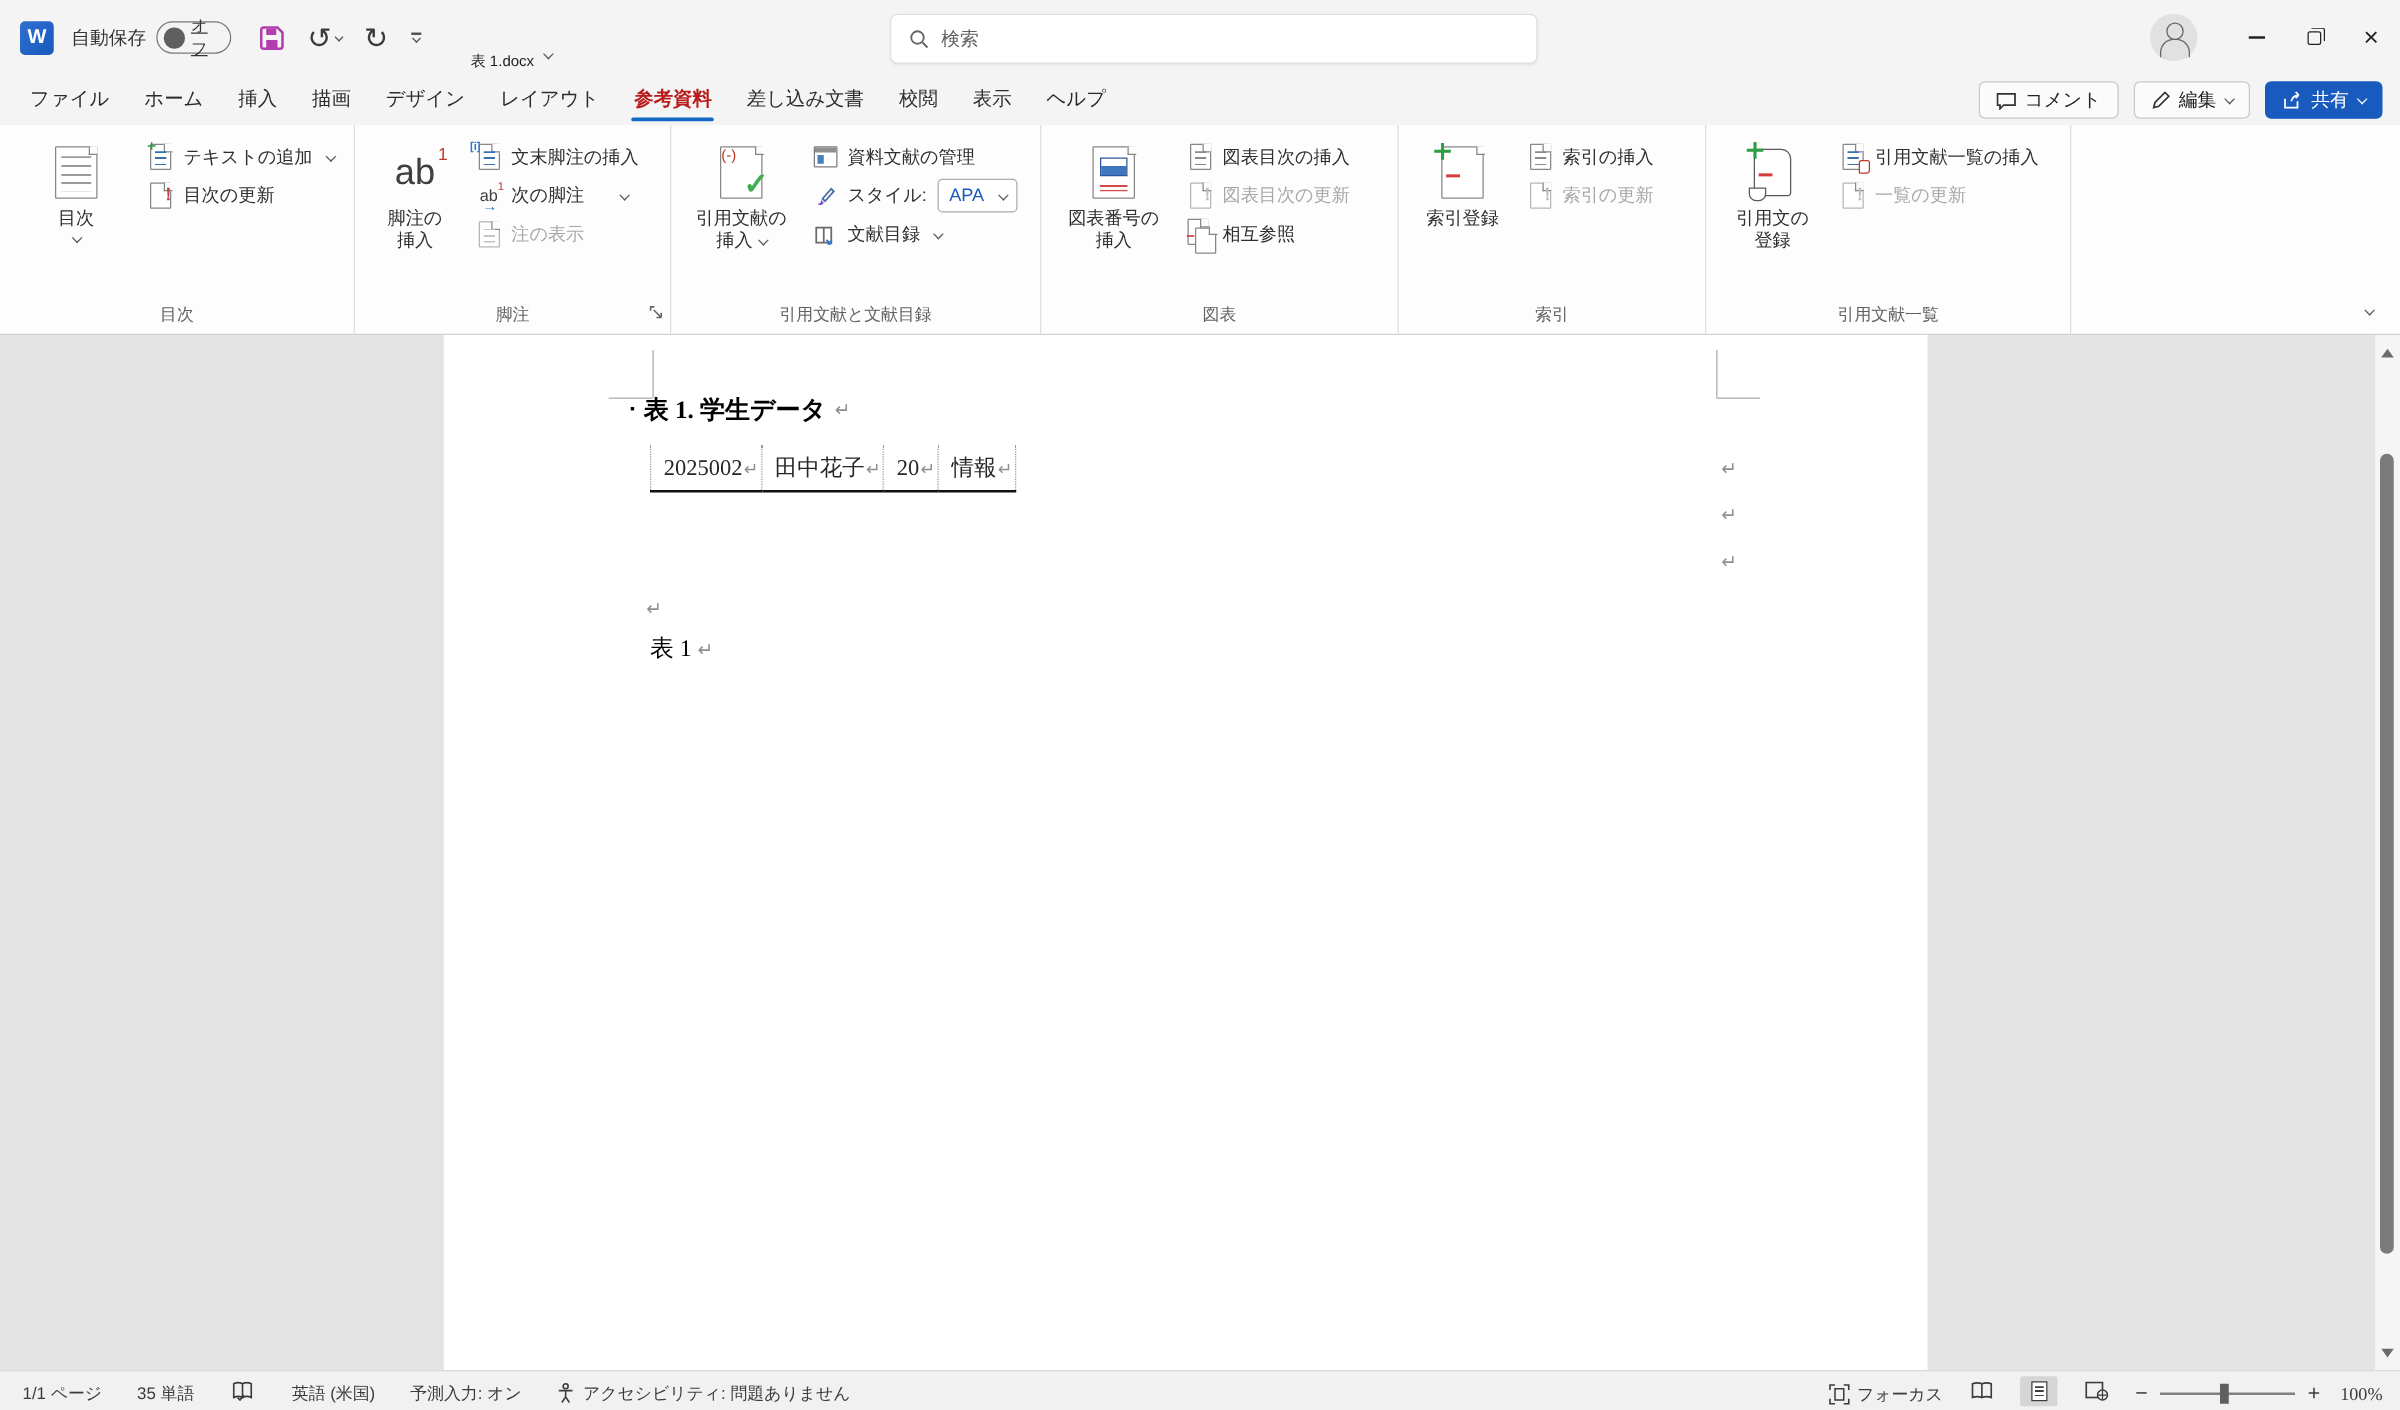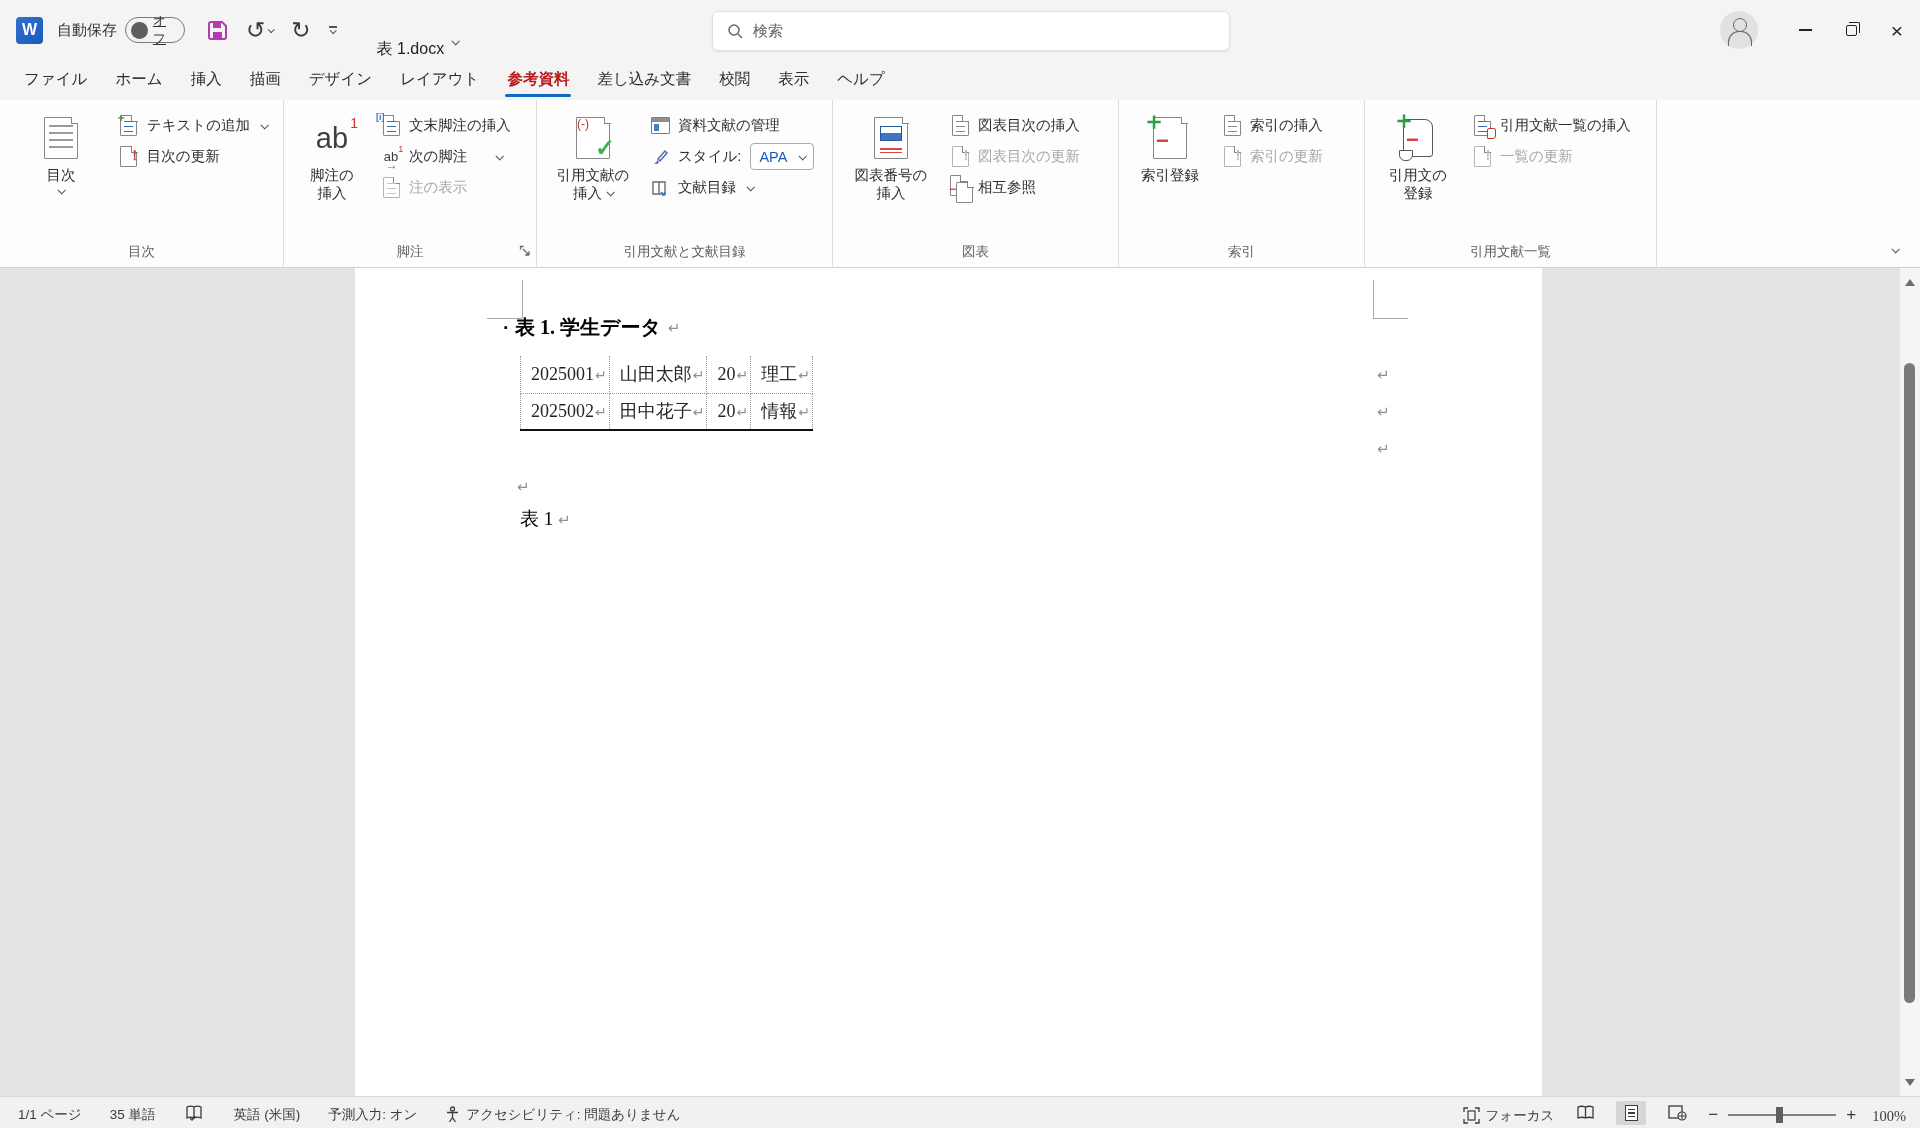--- a/index.html
+++ b/index.html
@@ -14,21 +14,21 @@
   .toggle { width:60px; height:26px; border:1px solid #7a7a7a; border-radius:13px; display:flex; align-items:center; gap:5px; padding:0 5px; background:#f4f4f4; }
   .toggle .knob { width:17px; height:17px; border-radius:50%; background:#5f5f5f; }
   .toggle .state { font-size:13px; color:#333;text-decoration:underline; }
   .qat { display:flex; align-items:center; gap:18px; margin-left:8px; }
   .icon-btn { border:none; background:transparent; cursor:pointer; display:flex; align-items:center; gap:3px; color:#444; }
   .arrow-glyph { font-size:23px; color:#3b3b3b; line-height:1; }
   .chev { display:inline-block; width:6px; height:6px; border-right:1.4px solid #555; border-bottom:1.4px solid #555; transform:rotate(45deg) translateY(-1px); }
   .chev.sm { width:5px; height:5px; }
   .qat-overflow { display:flex; flex-direction:column; align-items:center; gap:1px; }
   .qat-overflow .bar { width:8px; height:1.5px; background:#555; }
-  .doc-title { display:flex; align-items:flex-start; gap:8px; font-size:16px; color:#1f1f1f; margin-left:26px;margin-top:38px; }
+  .doc-title { display:flex; align-items:flex-start; gap:8px; font-size:12px; color:#1f1f1f; margin-left:26px;margin-top:38px; }
   .searchbox { position:absolute; left:712px; top:11px; width:518px; height:40px; background:#fff; border:1px solid #e0e0e0; border-radius:6px; box-shadow:0 1px 2px rgba(0,0,0,.08); display:flex; align-items:center; gap:10px; padding:13px 14px; color:#616161; font-size:15px; }
   .tb-right { position:absolute; right:0; top:0; height:60px; display:flex; align-items:center; gap:0; }
   .avatar { width:38px; height:38px; border-radius:50%; background:#e1e1e1; position:relative; margin-right:24px; }
   .avatar::before { content:''; position:absolute; left:13px; top:7px; width:12px; height:12px; border:1.5px solid #666; border-radius:50%; }
   .avatar::after { content:''; position:absolute; left:8px; top:20px; width:22px; height:14px; border:1.5px solid #666; border-bottom:none; border-radius:11px 11px 0 0; }
   .winbtn { width:46px; height:46px; display:flex; align-items:center; justify-content:center; background:transparent; border:none; color:#222; cursor:pointer; }
   .min-glyph { width:13px; height:1.5px; background:#222; display:inline-block; }
   .restore-glyph { width:11px; height:11px; border:1.3px solid #222; border-radius:2px; position:relative; display:inline-block; }
   .restore-glyph::before { content:''; position:absolute; left:2px; top:-4px; width:10px; height:10px; border-top:1.3px solid #222; border-right:1.3px solid #222; border-radius:0 2px 0 0; }
   .close-glyph { font-size:21px; line-height:1; }
@@ -203,20 +203,43 @@
     <button class="tab">挿入</button>
     <button class="tab">描画</button>
     <button class="tab">デザイン</button>
     <button class="tab">レイアウト</button>
     <button class="tab active">参考資料</button>
     <button class="tab">差し込み文書</button>
     <button class="tab">校閲</button>
     <button class="tab">表示</button>
     <button class="tab">ヘルプ</button>
   </div>
+  <div class="tabrow-right">
+    <button class="pill-btn">
+      <svg width="16" height="15" viewBox="0 0 16 15">
+        <path d="M1 2 h14 v9 h-9 l-3 3 v-3 h-2 z" fill="none" stroke="#333" stroke-width="1.4"></path>
+      </svg>
+      <span>コメント</span>
+    </button>
+    <button class="pill-btn">
+      <svg width="15" height="15" viewBox="0 0 15 15">
+        <path d="M2 13 l1-4 8-8 3 3 -8 8 z" fill="none" stroke="#333" stroke-width="1.4"></path>
+      </svg>
+      <span>編集</span>
+      <span class="chev"></span>
+    </button>
+    <button class="pill-btn primary">
+      <svg width="16" height="15" viewBox="0 0 16 15">
+        <path d="M2 6 v7 h10 v-5" fill="none" stroke="#fff" stroke-width="1.4"></path>
+        <path d="M7 8 c1-4 3-5 6-5 m0 0 l-2.5-2.5 M13 3 l-2.5 2.5" fill="none" stroke="#fff" stroke-width="1.4"></path>
+      </svg>
+      <span>共有</span>
+      <span class="chev"></span>
+    </button>
+  </div>
 </div>
 
 <div class="ribbon">
 
   <div class="rgroup" style="width:284px;">
     <button class="bigbtn" style="margin-left:18px;">
       <span class="bigiconwrap">
         <span class="doc big">
             <span class="lines"></span>
           </span>
@@ -449,26 +472,20 @@
     <div class="cropmark" style="left:1018px;top:50px;width:35px;height:1px;"></div>
 
     <div class="caption">
       <span class="bullet">▪</span>
       <span>表 1. 学生データ</span>
       <span class="pmark">↵</span>
     </div>
 
     <table class="wtable">
       <tbody>
-      <tr class="r1">
-        <td><span>2025001</span><span class="pmark">↵</span></td>
-        <td><span>山田太郎</span><span class="pmark">↵</span></td>
-        <td><span>20</span><span class="pmark">↵</span></td>
-        <td><span>理工</span><span class="pmark">↵</span></td>
-      </tr>
       <tr class="r2">
         <td><span>2025002</span><span class="pmark">↵</span></td>
         <td><span>田中花子</span><span class="pmark">↵</span></td>
         <td><span>20</span><span class="pmark">↵</span></td>
         <td><span>情報</span><span class="pmark">↵</span></td>
       </tr>
     </tbody>
       </table>
 
     <div class="rowmarks">

